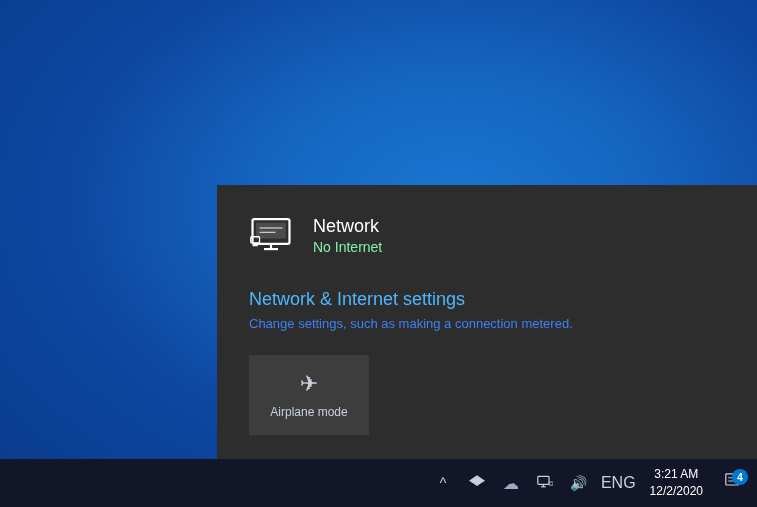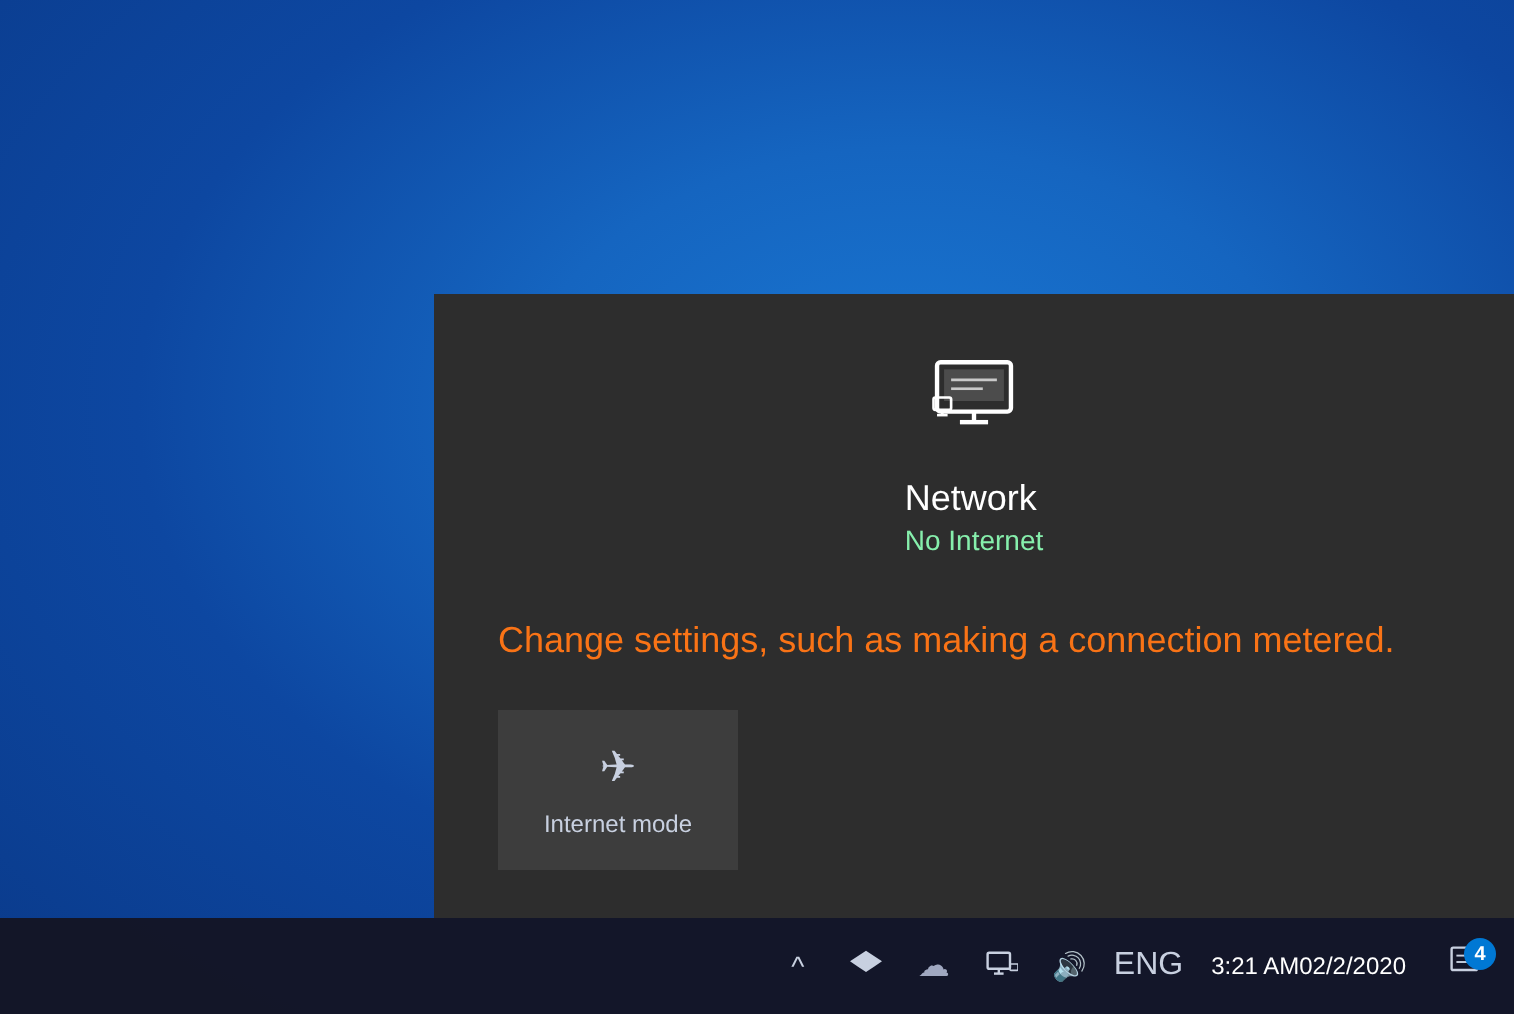--- a/index.html
+++ b/index.html
@@ -48,21 +48,21 @@
       display: flex;
       align-items: center;
       justify-content: center;
       color: #c8d0e0;
       font-size: 14px;
       cursor: pointer;
     }
 
     #clock-area {
       display: flex;
-      flex-direction: row;
+      flex-direction: column;
       align-items: center;
       justify-content: center;
       padding: 0 8px;
       height: 40px;
       cursor: pointer;
       color: #ffffff;
       font-size: 12px;
       line-height: 1.4;
     }
 
@@ -102,21 +102,20 @@
       background: #2d2d2d;
       color: #ffffff;
       padding: 28px 32px 24px 32px;
     }
 
     #network-header {
       display: flex;
       align-items: center;
       gap: 20px;
       margin-bottom: 32px;
-      flex-direction: column;
     }
 
     #network-icon-wrap {
       width: 44px;
       height: 44px;
       display: flex;
       align-items: center;
       justify-content: center;
       flex-shrink: 0;
     }
@@ -141,22 +140,22 @@
     #network-settings-link {
       color: #4db8ff;
       font-size: 18px;
       font-weight: 400;
       cursor: pointer;
       margin-bottom: 6px;
       display: inline-block;
     }
 
     #settings-desc {
-      font-size: 18px;
-      color: #f97316;
+      font-size: 13px;
+      color: #3b82f6;
       margin-bottom: 24px;
     }
 
     #quick-actions {
       display: flex;
       gap: 0;
     }
 
     .quick-action-btn {
       width: 120px;
@@ -208,26 +207,27 @@
           <line x1="7" y1="29" x2="7" y2="32" stroke="white" stroke-width="1.5"></line>
           <line x1="4" y1="32" x2="10" y2="32" stroke="white" stroke-width="1.5"></line>
         </svg>
       </div>
       <div id="network-text">
         <h2>Network</h2>
         <p>No Internet</p>
       </div>
     </div>
 
+    <a id="network-settings-link">Network &amp; Internet settings</a>
     <p id="settings-desc">Change settings, such as making a connection metered.</p>
 
     <div id="quick-actions">
       <div class="quick-action-btn">
         <span class="qa-icon">✈</span>
-        <span class="qa-label">Internet mode</span>
+        <span class="qa-label">Airplane mode</span>
       </div>
     </div>
 
   </div>
 
   <div id="taskbar">
     <div id="taskbar-right">
 
       <div class="taskbar-icon">
         <span>^</span>
@@ -259,21 +259,21 @@
       <div class="taskbar-icon">
         <span style="font-size:14px; color:#c8d0e0;">🔊</span>
       </div>
 
       <div class="taskbar-icon" style="width:auto; padding:0 4px;">
         <span style="font-size:16px; color:#c8d0e0;">ENG</span>
       </div>
 
       <div id="clock-area">
         <span>3:21 AM</span>
-        <span>02/2/2020</span>
+        <span>12/2/2020</span>
       </div>
 
       <div id="notification-btn">
         <span>
           <svg width="16" height="16" viewBox="0 0 20 20" fill="none" xmlns="http://www.w3.org/2000/svg">
             <rect x="1" y="1" width="16" height="14" rx="1" stroke="#c8d0e0" stroke-width="1.5"></rect>
             <line x1="4" y1="6" x2="14" y2="6" stroke="#c8d0e0" stroke-width="1.2"></line>
             <line x1="4" y1="10" x2="11" y2="10" stroke="#c8d0e0" stroke-width="1.2"></line>
           </svg>
         </span>

